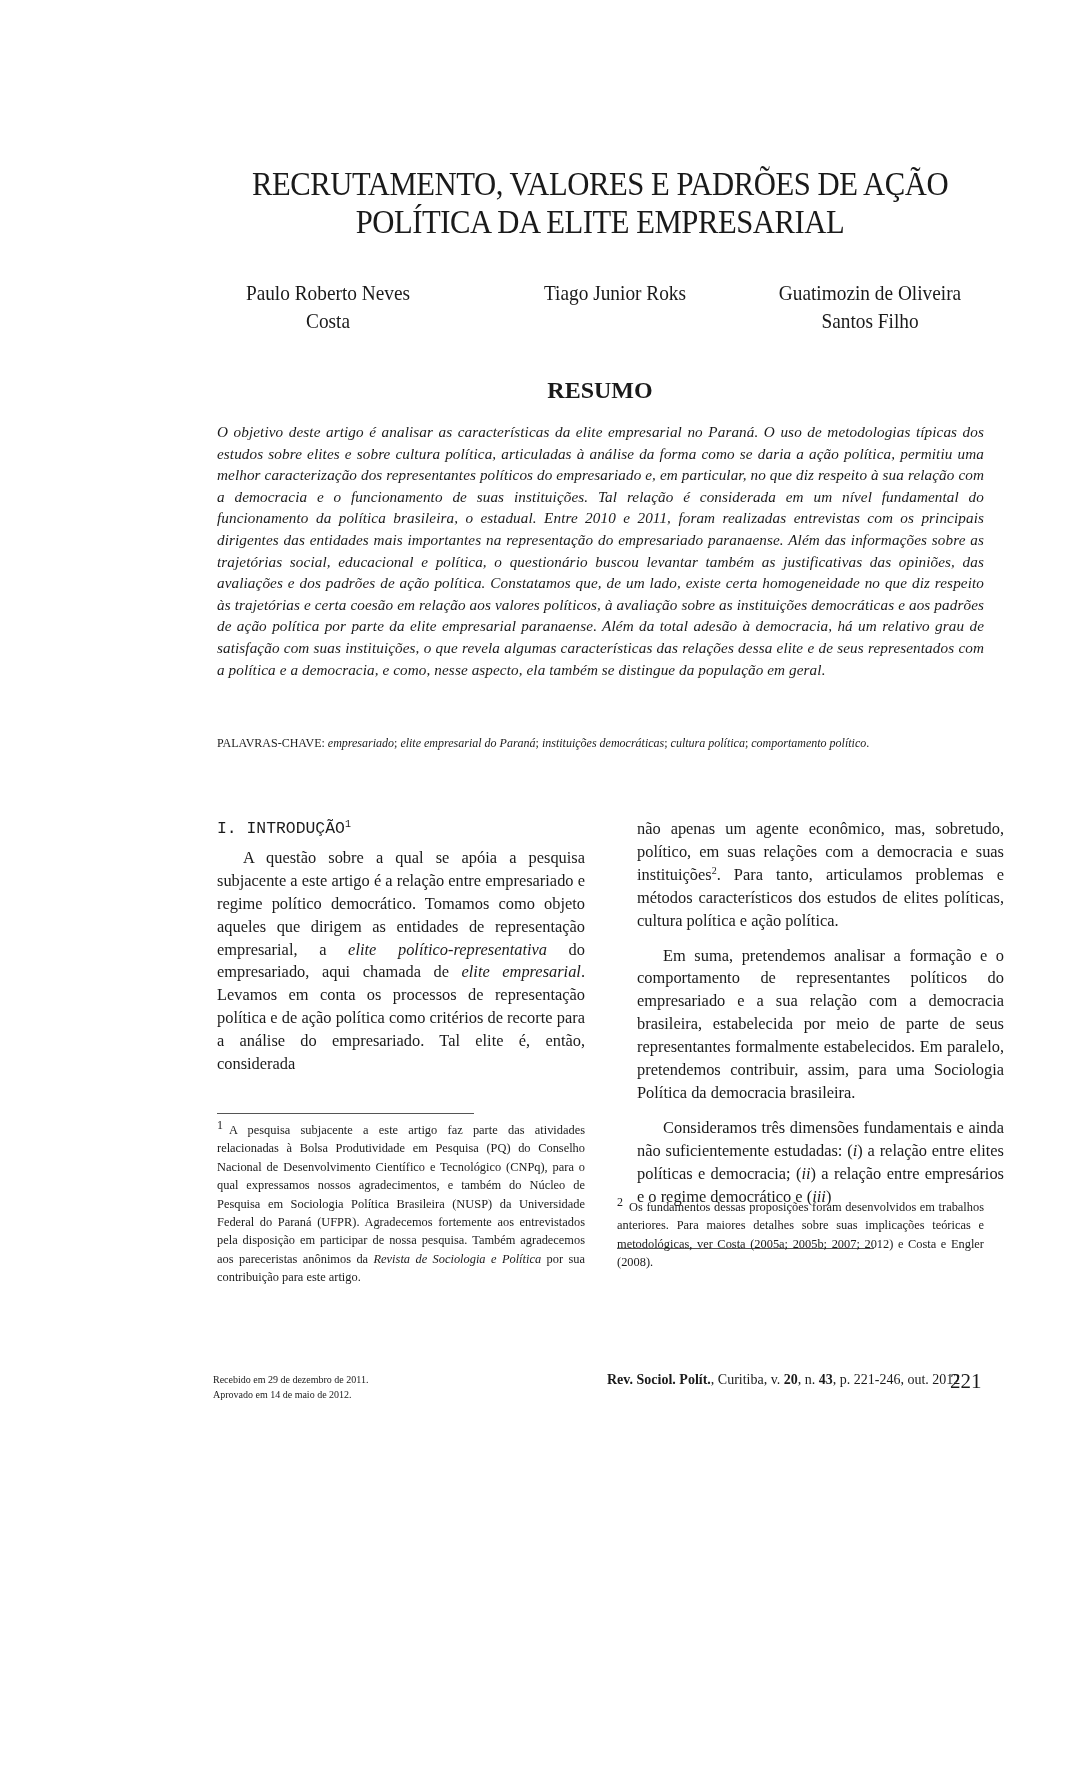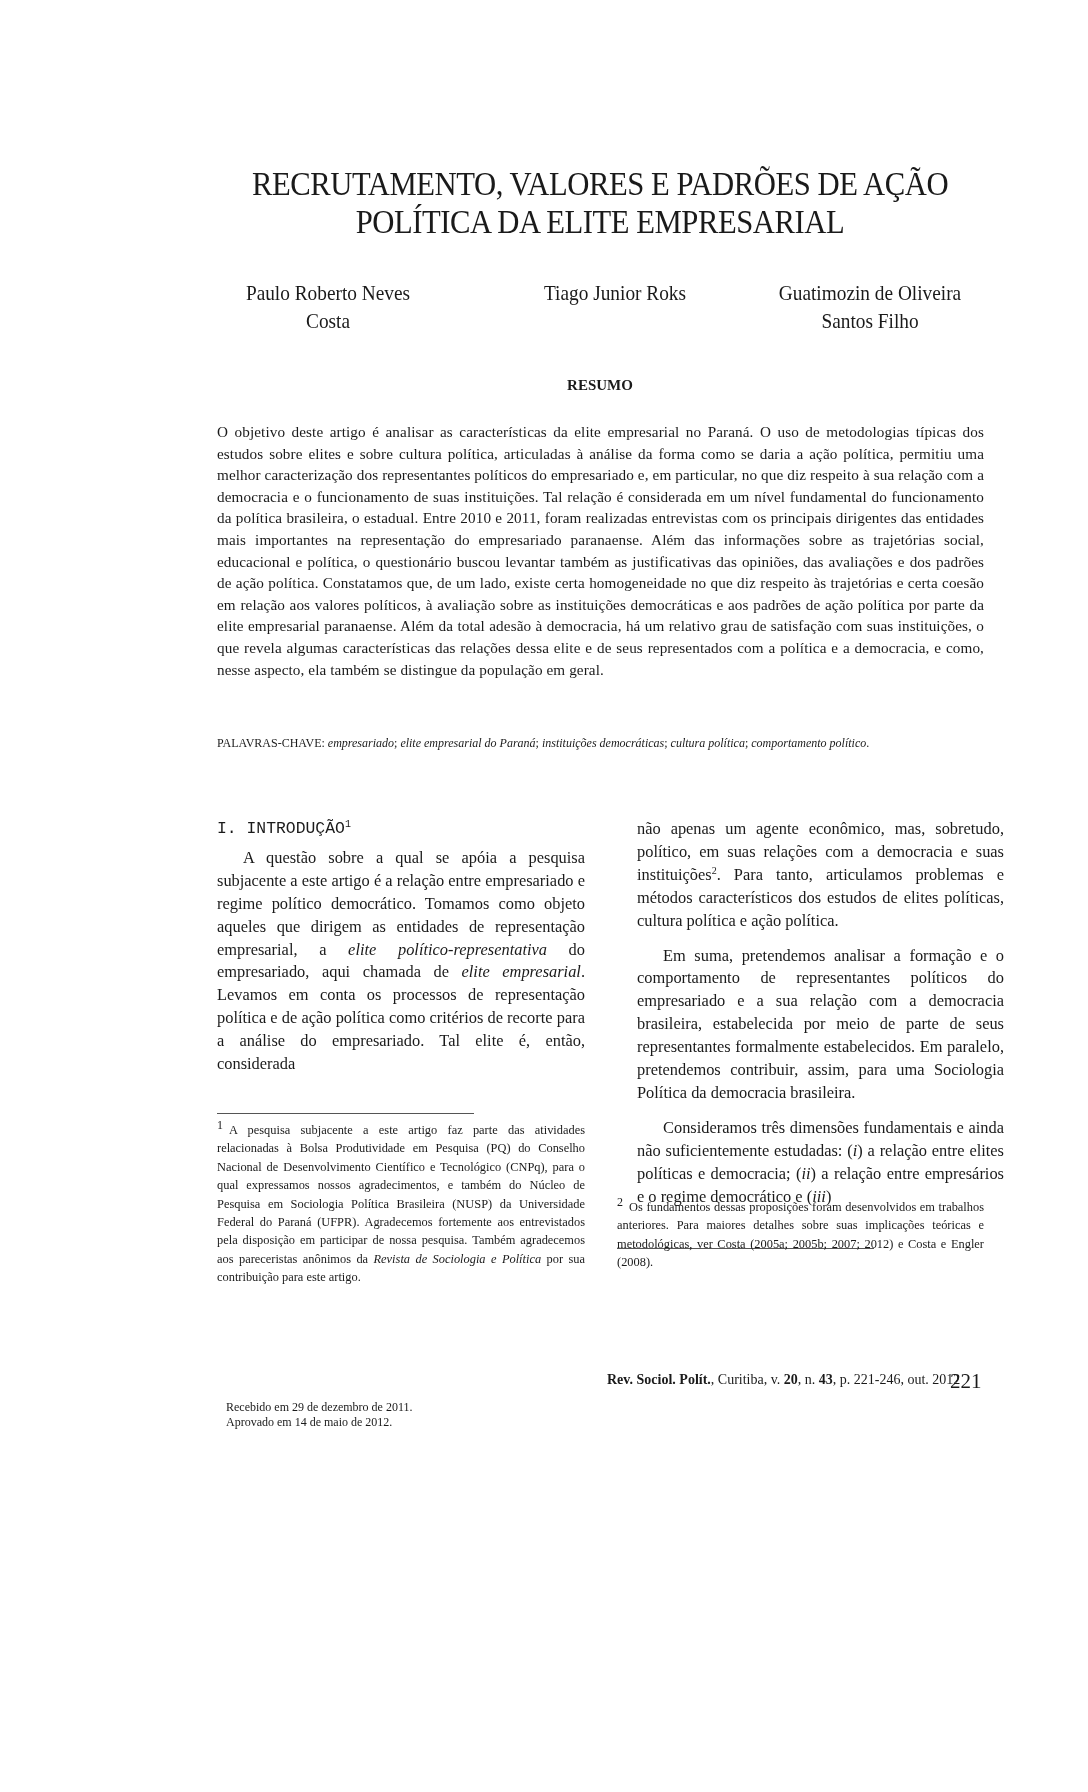--- a/index.html
+++ b/index.html
@@ -6,40 +6,40 @@
   body { width:1088px; height:1792px; position:relative; overflow:hidden; color:#1a1a1a;
          font-family:"Liberation Serif","DejaVu Serif",serif; }
   .abs { position:absolute; }
   #title { left:140px; width:920px; top:165px; text-align:center; font-size:33px; line-height:38px;
            letter-spacing:-0.5px; transform:scaleX(0.93); transform-origin:center top; }
   #title div { white-space:nowrap; }
   .author { top:279px; font-size:21px; line-height:28px; text-align:center; transform:scaleX(0.92); transform-origin:center top; }
   #author-1 { left:218px; width:220px; }
   #author-2 { left:505px; width:220px; }
   #author-3 { left:755px; width:230px; }
-  #resumo-heading { left:500px; width:200px; top:377px; text-align:center; font-weight:bold; font-size:15px; }
-  #abstract { left:217px; width:767px; top:421px; font-size:15.2px; line-height:21.6px;
+  #resumo-heading { left:500px; width:200px; top:377px; text-align:center; font-weight:bold; font-size:24px; }
+  #abstract { left:217px; width:767px; top:421px; font-style:italic; font-size:15.2px; line-height:21.6px;
               text-align:justify; letter-spacing:0.1px; }
   #keywords { left:217px; width:767px; top:733px; font-size:12px; line-height:21.6px; text-align:justify; }
   #keywords .kw { font-style:italic; }
   .col { font-size:16.4px; line-height:22.9px; text-align:justify; }
   #col-left { left:217px; width:368px; top:818px; }
   #col-right { left:617px; width:367px; top:818px;margin-left:20px; }
   .col p { margin:0 0 12px 0; text-indent:26px; }
   .col p.noindent { text-indent:0; }
   #section-heading { font-size:16.4px; line-height:22.9px; margin-bottom:6px;font-family:Liberation Mono, monospace; }
   sup { font-size:10px; vertical-align:super; line-height:0; }
   .footnote-rule { height:1px; background:#555; width:257px; }
   #fn1-rule { left:217px; top:1113px; }
   #fn2-rule { left:617px; top:1248px; }
   .footnote { font-size:12.4px; line-height:18.4px; text-align:justify; }
   #footnote-1 { left:217px; width:368px; top:1121px;font-family:Liberation Serif, serif; }
   #footnote-2 { left:617px; width:367px; top:1198px; }
   .fn-num { font-size:12px; vertical-align:super; line-height:0; margin-right:6px; }
-  #received { left:226px; top:1372px; font-size:12px; line-height:15px;margin-top:28px; }
+  #received { left:213px; top:1372px; font-size:10px; line-height:15px; }
   #journal-ref { left:607px; top:1372px; font-size:14px; line-height:15px; white-space:nowrap; }
   #page-number { left:950px; top:1369px; font-size:21px;text-align:center; }
   b { font-weight:bold; }
 </style>
 </head>
 <body>
 
 <div id="title" class="abs">
   <div>RECRUTAMENTO, VALORES E PADRÕES DE AÇÃO</div>
   <div>POLÍTICA DA ELITE EMPRESARIAL</div>

